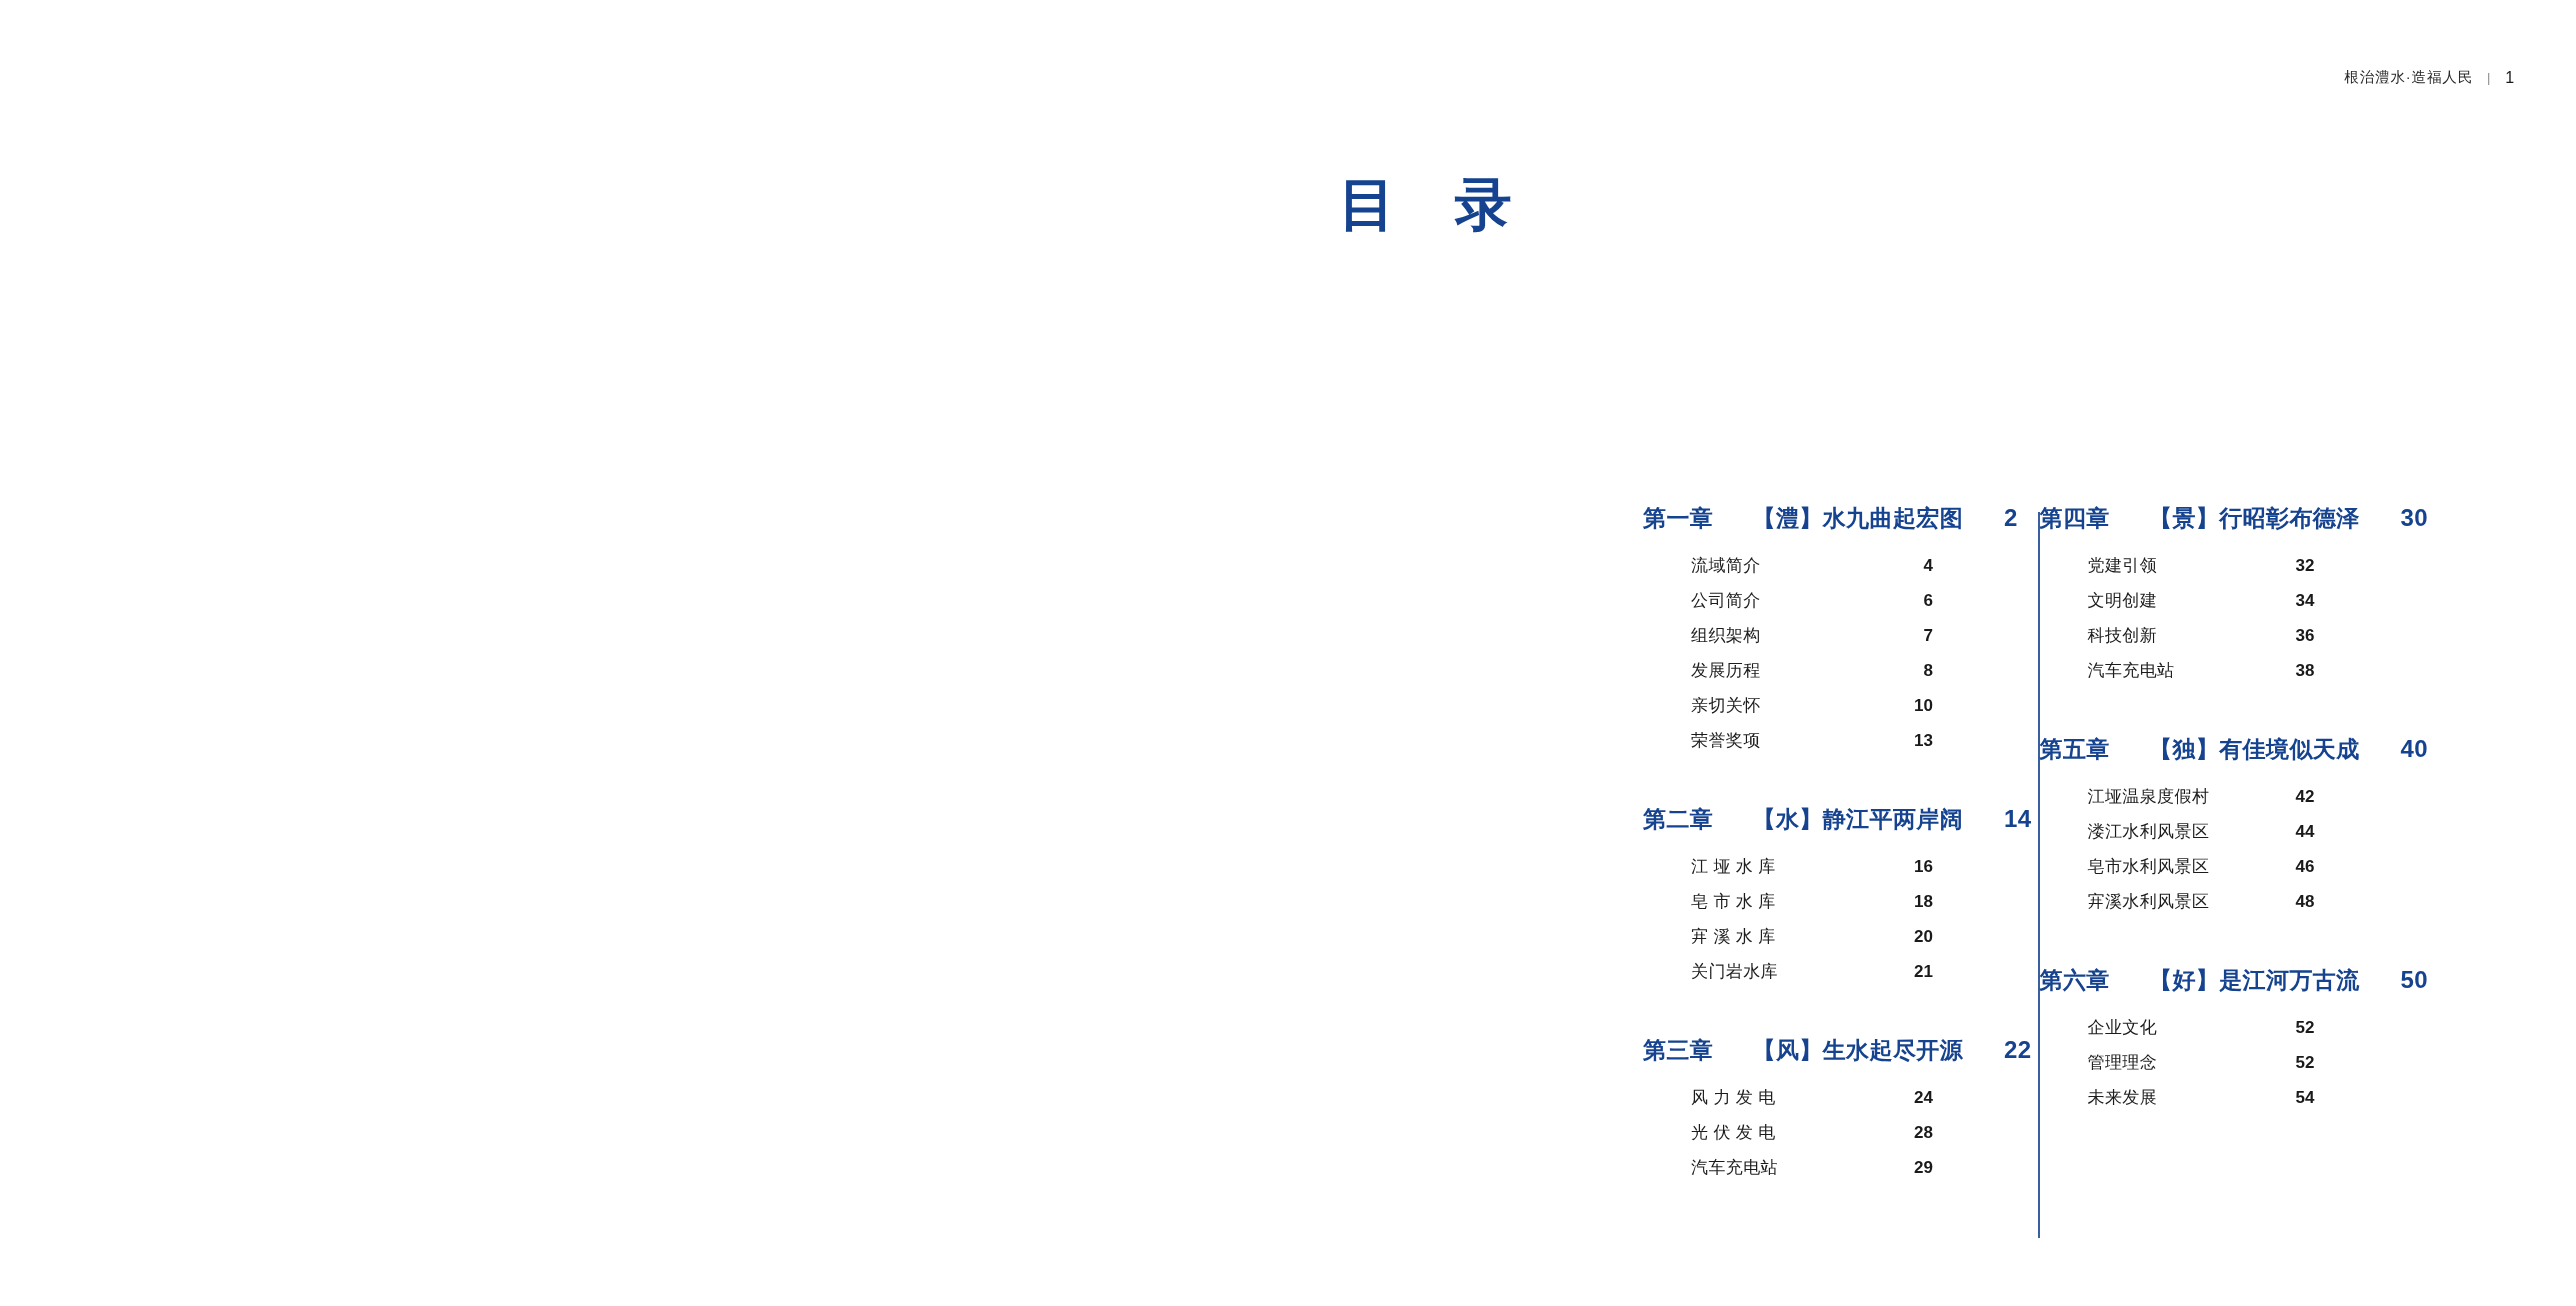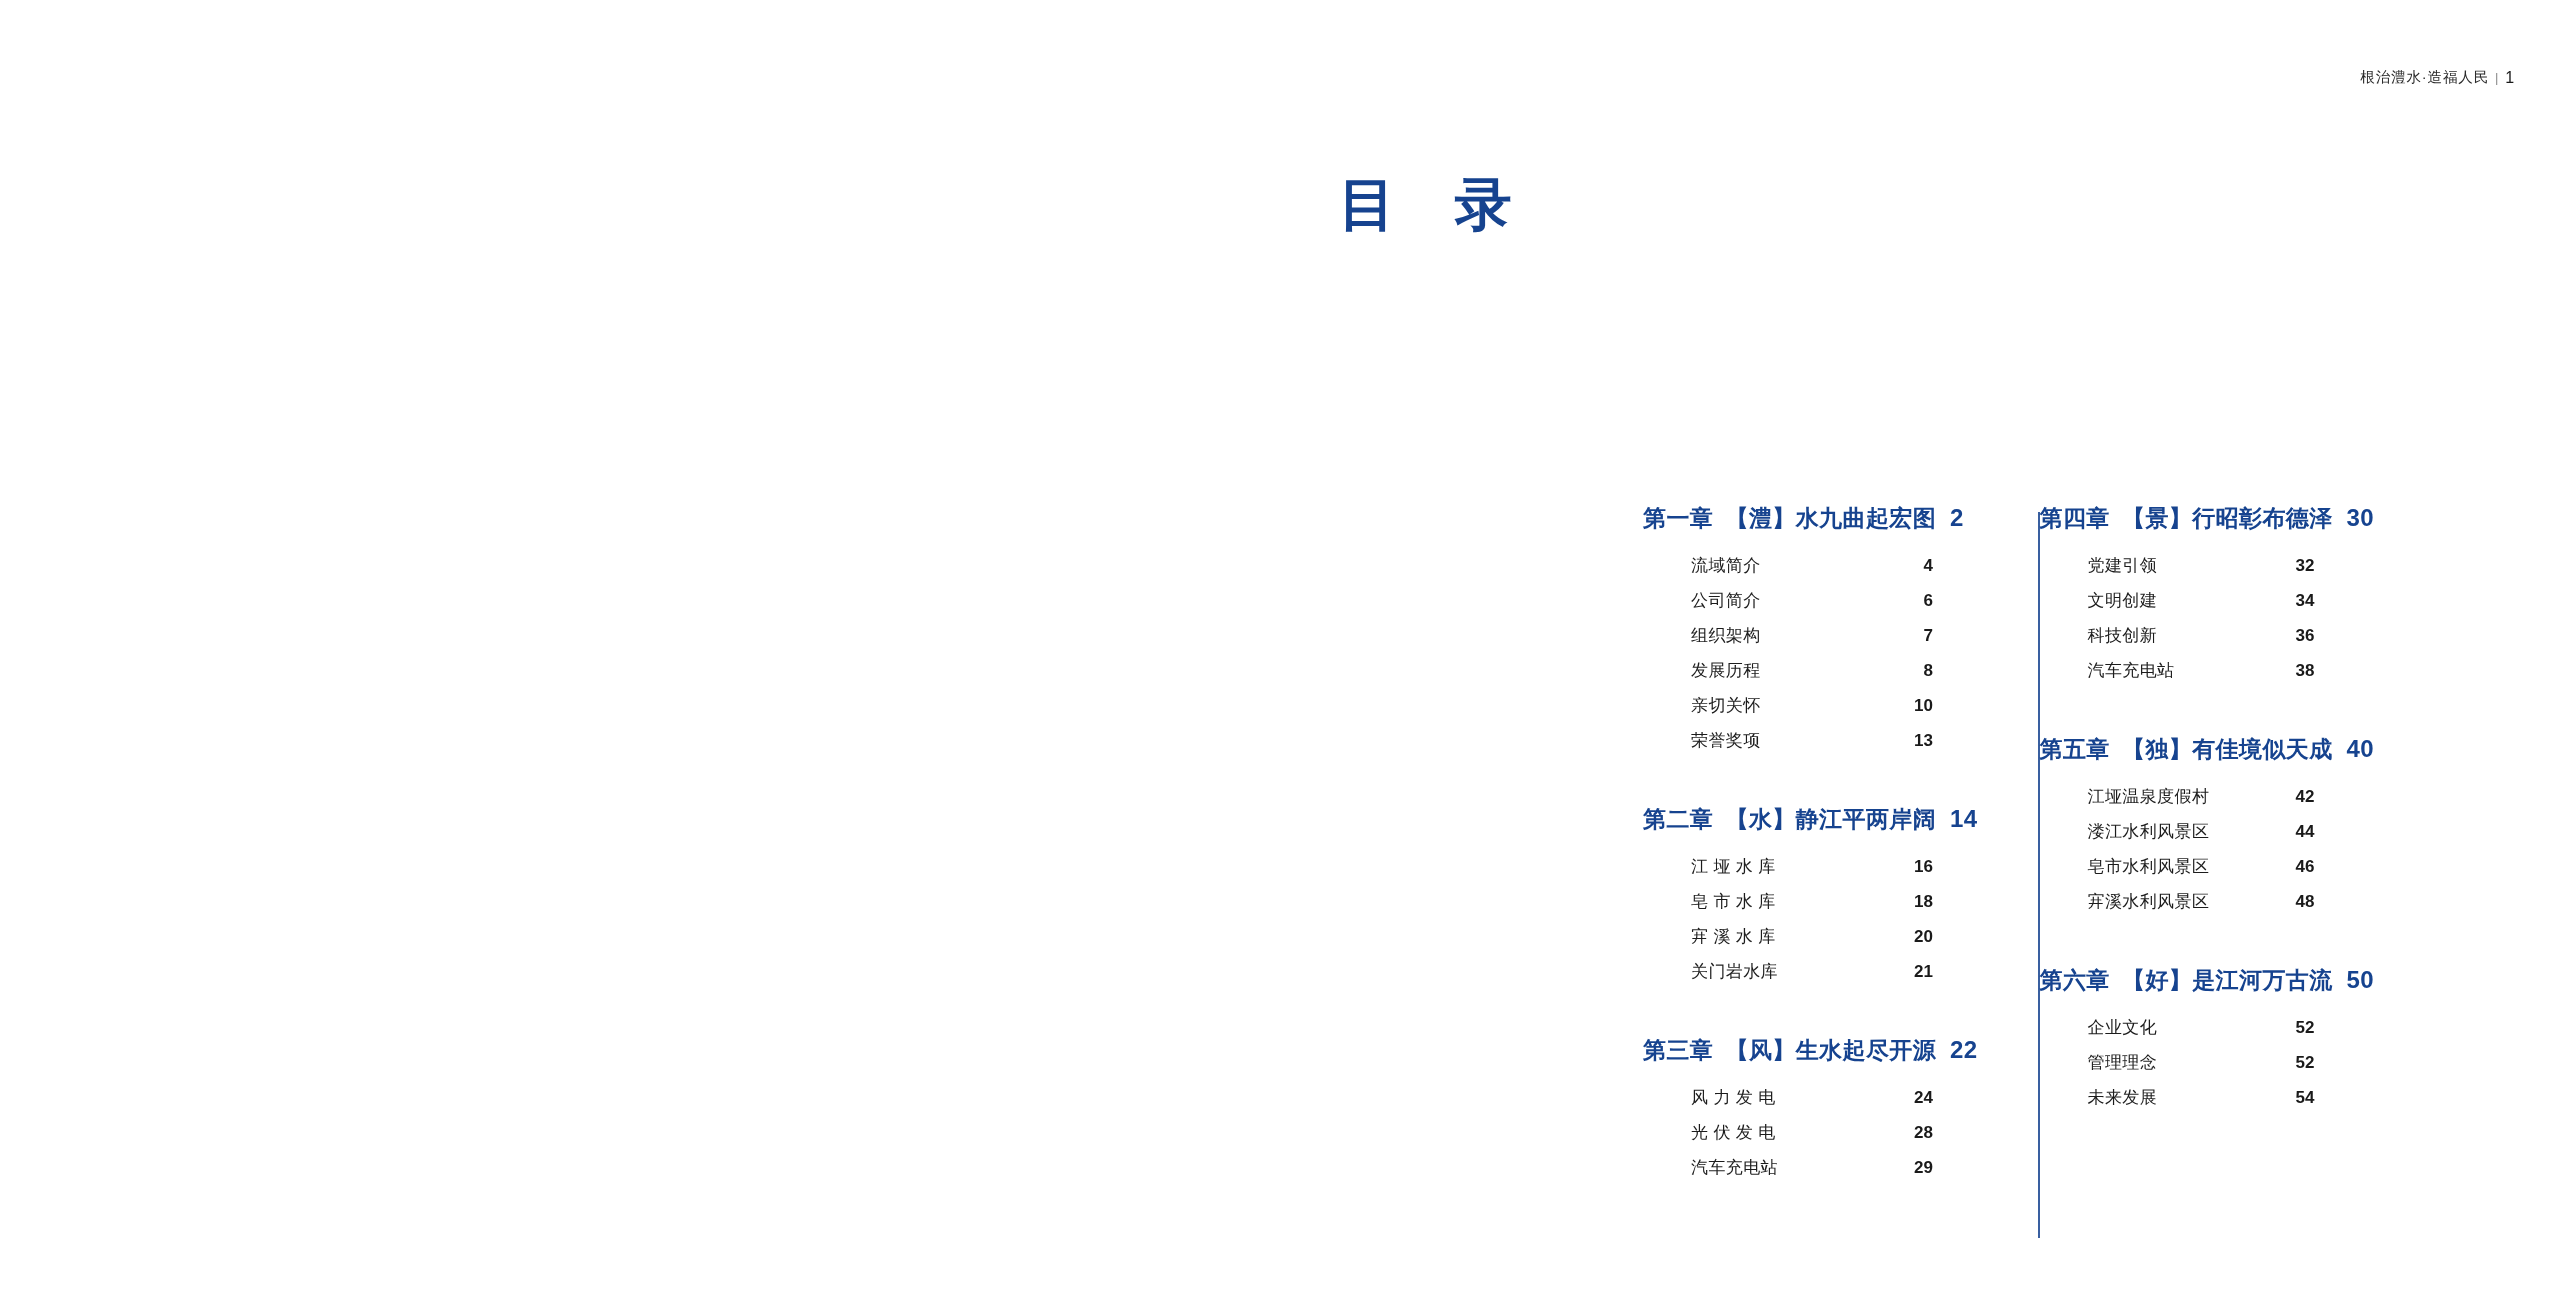--- a/index.html
+++ b/index.html
@@ -19,21 +19,21 @@
     inset: 0;
     background: #ffffff;
   }
   
   .running-header {
     position: absolute;
     top: 68px;
     right: 61px;
     display: flex;
     align-items: center;
-    gap: 6px;
+    gap: 14px;
     color: #2b2b2b;
     font-size: 14.6px;
     letter-spacing: 0.8px;
     justify-content: center;
   }
   .running-header .sep {
     color: #8a8a8a;
     font-size: 13px;
   }
   .running-header .pagenum {
@@ -81,20 +81,21 @@
   }
   .chapter:last-child { margin-bottom: 0; }
   .chapter-head {
     display: flex;
     align-items: baseline;
     color: #16438f;
     font-weight: bold;
     font-size: 23px;
     white-space: nowrap;
     letter-spacing: 0.4px;
+    gap: 27px;
   }
   .chapter-head .ch-label {
     margin-right: 12.3px;
   }
   .chapter-head .ch-title {
     flex: 0 1 auto;
   }
   .chapter-head .ch-page {
     margin-left: 14px;
     font-size: 24px;

